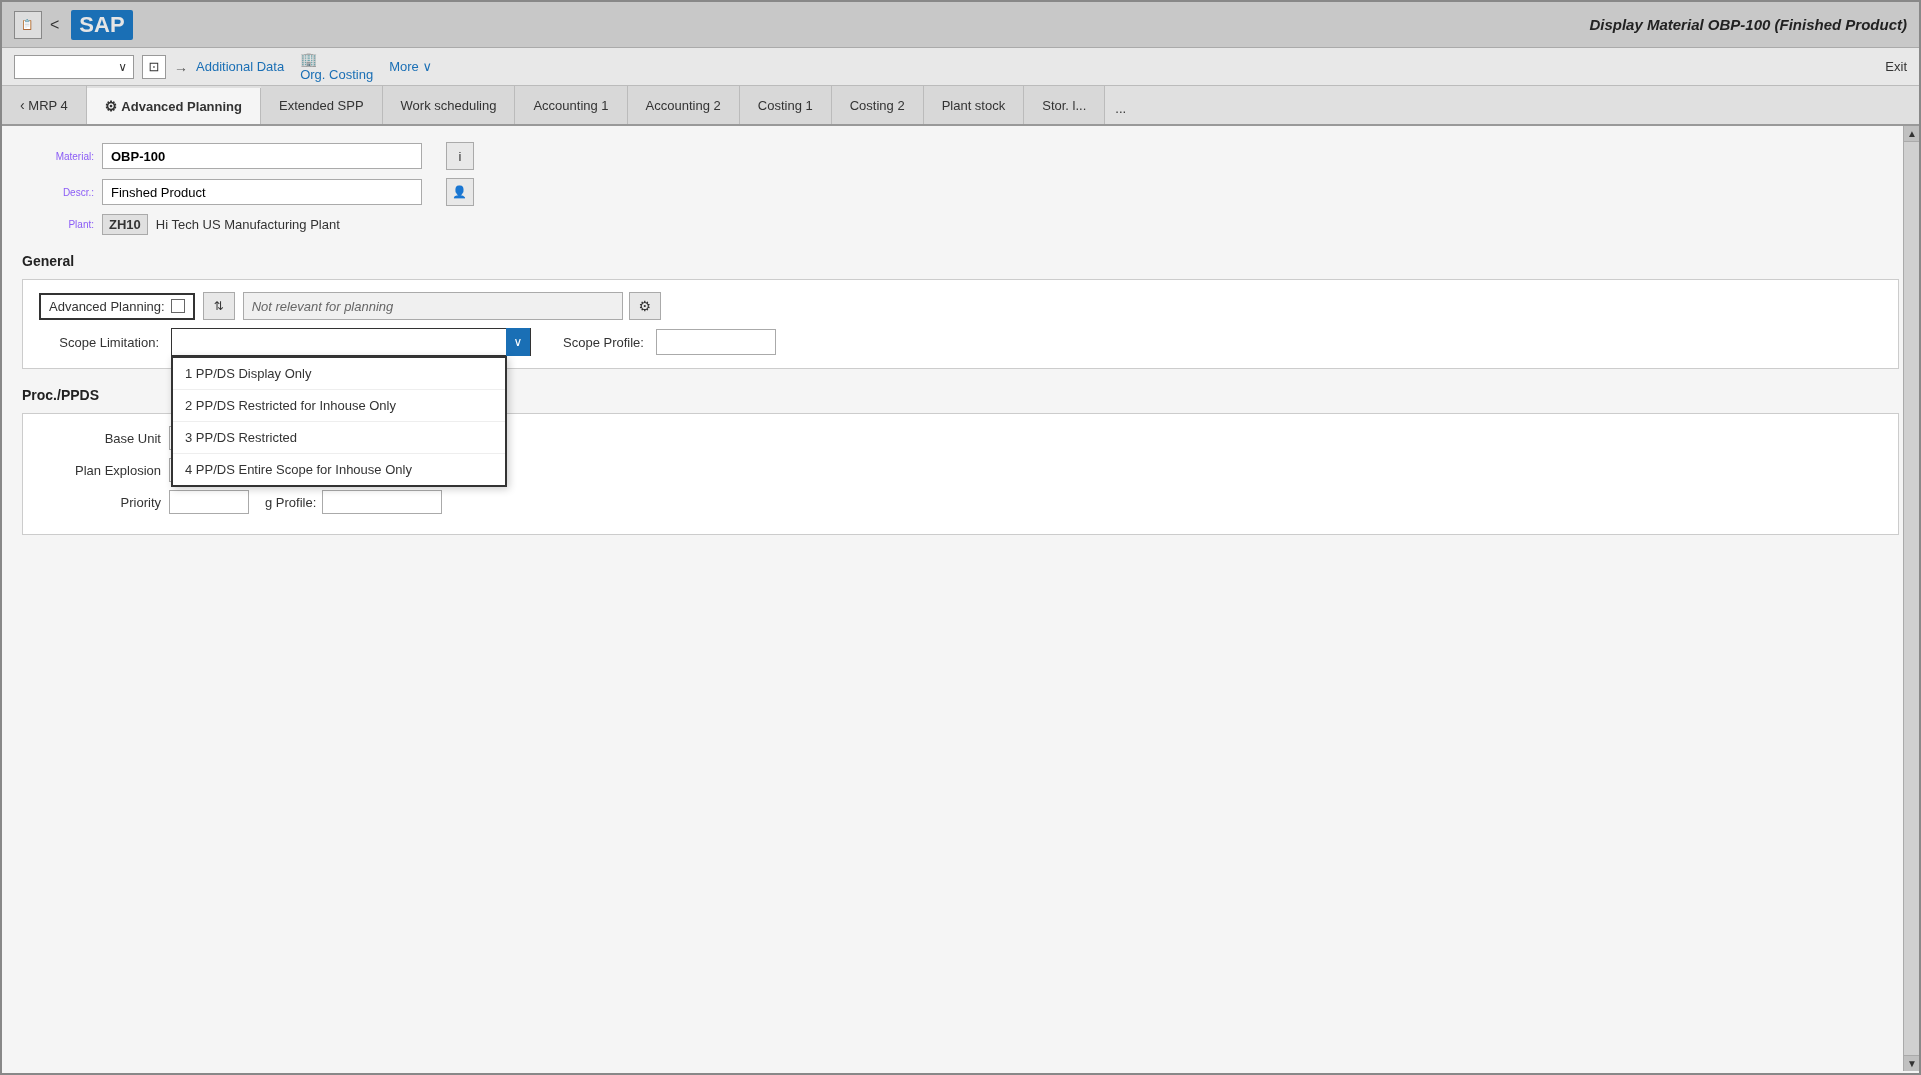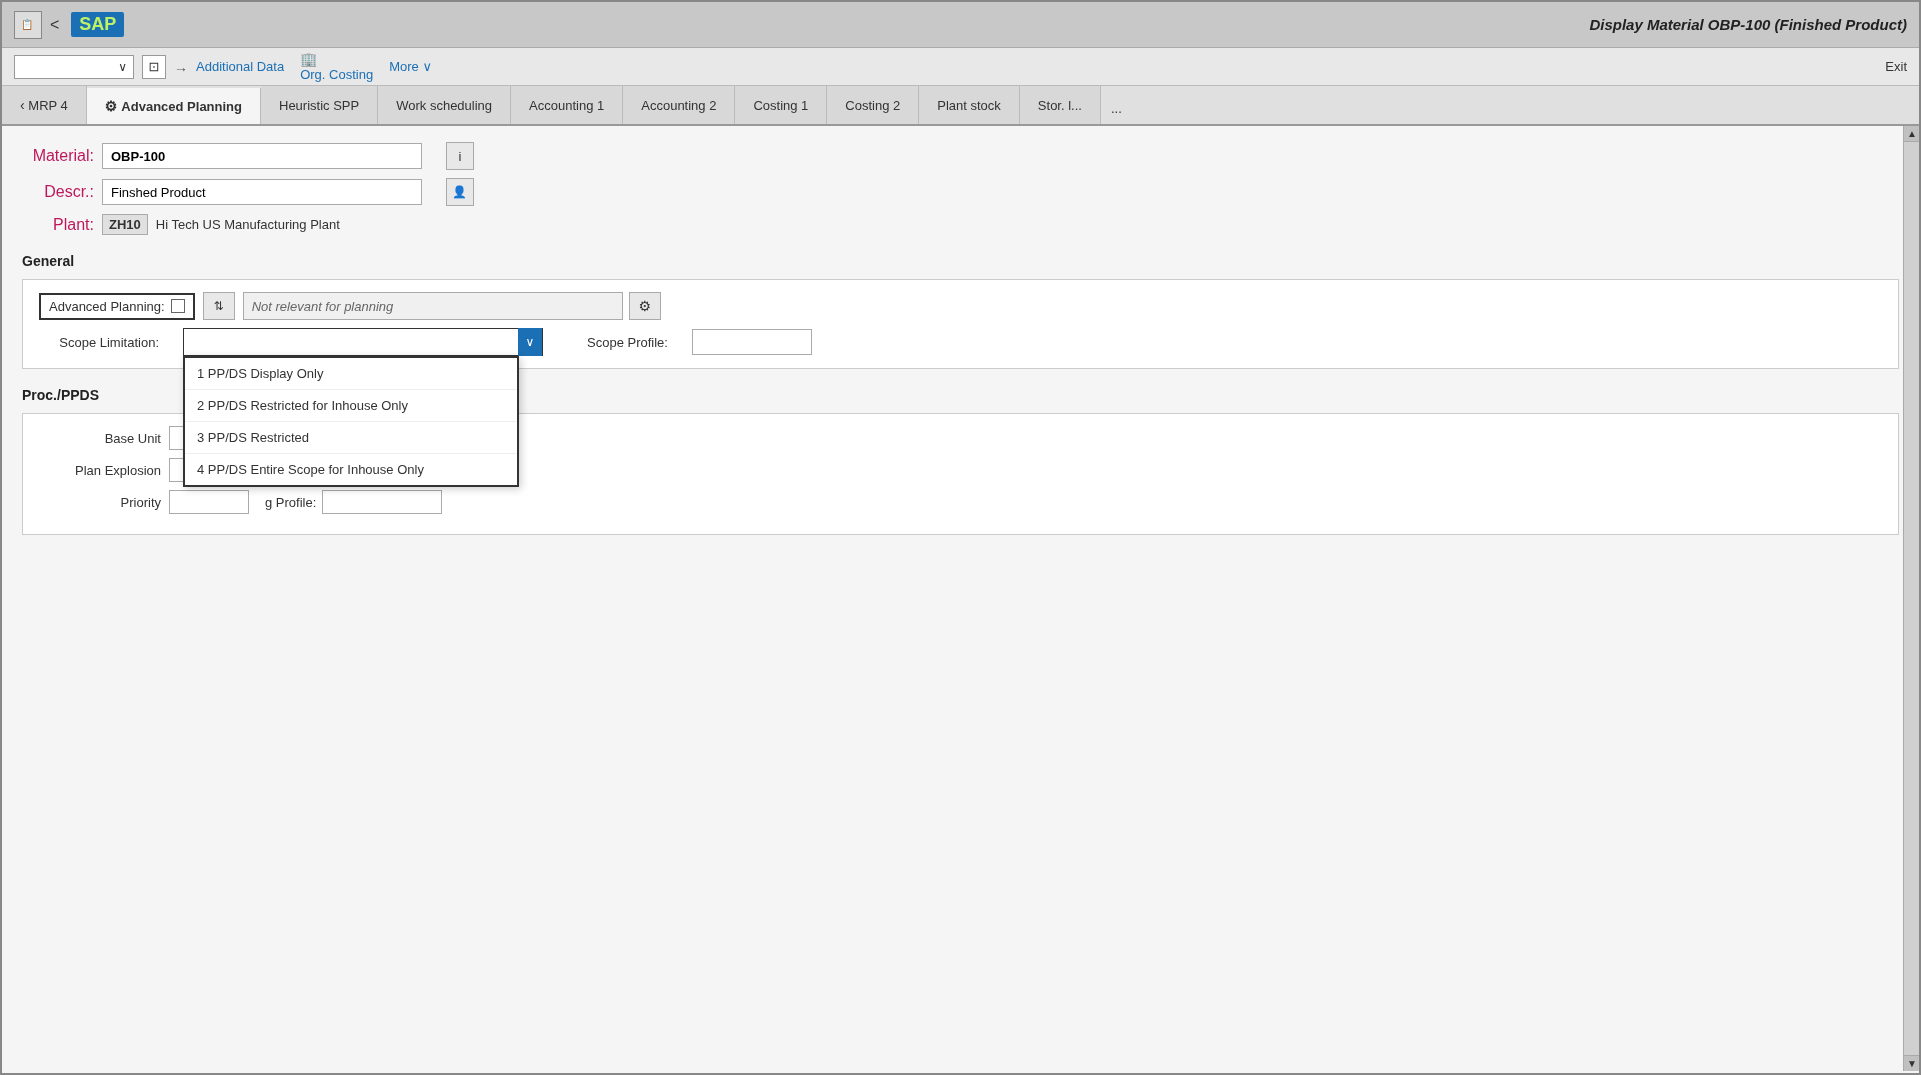--- a/index.html
+++ b/index.html
@@ -14,23 +14,23 @@
       height: 46px;
       border-bottom: 1px solid #aaa;
     }
     .title-bar .logo-area {
       display: flex;
       align-items: center;
       gap: 8px;
     }
     .title-bar .sap-icon {
       background: #1a6fb5;
-      color: #bef264;
+      color: #e5e5e5;
       font-weight: bold;
-      font-size: 18px;
+      font-size: 22px;
       padding: 2px 8px;
       border-radius: 2px;
     }
     .title-bar .back-btn {
       font-size: 16px;
       cursor: pointer;
       color: #333;
       margin-right: 4px;
     }
     .title-bar .page-title {
@@ -147,22 +147,22 @@
     
     .field-row {
       display: flex;
       align-items: center;
       margin-bottom: 8px;
     }
     .field-label {
       width: 80px;
       text-align: right;
       padding-right: 8px;
-      color: #be185d;
-      font-size: 16px;
+      color: #8b5cf6;
+      font-size: 10px;
     }
     .field-value {
       border: 1px solid #aaa;
       background: white;
       padding: 12px 8px;
       min-width: 320px;
       font-size: 13px;
       height: 24px;
     }
     .field-value.bold {
@@ -260,21 +260,21 @@
       display: flex; align-items: center; justify-content: center;
       cursor: pointer;
       margin-left: 6px;
       font-size: 14px;
     }
 
     
     .scope-row {
       display: flex;
       align-items: center;
-      gap: 24px;
+      gap: 12px;
       position: relative;
     }
     .scope-label {
       width: 120px;
       text-align: right;
       font-size: 13px;
     }
     .scope-dropdown {
       border: 1px solid #333;
       background: white;
@@ -441,21 +441,21 @@
 
   <div class="tabs-bar">
     <div class="tab-item">
       <span style="font-size:14px;">‹</span>&nbsp;<span>MRP 4</span>
     </div>
     <div class="tab-item active has-icon">
       <span class="tab-icon">⚙</span>
       <span>Advanced Planning</span>
     </div>
     <div class="tab-item">
-      <span>Heuristic SPP</span>
+      <span>Extended SPP</span>
     </div>
     <div class="tab-item">
       <span>Work scheduling</span>
     </div>
     <div class="tab-item">
       <span>Accounting 1</span>
     </div>
     <div class="tab-item">
       <span>Accounting 2</span>
     </div>

